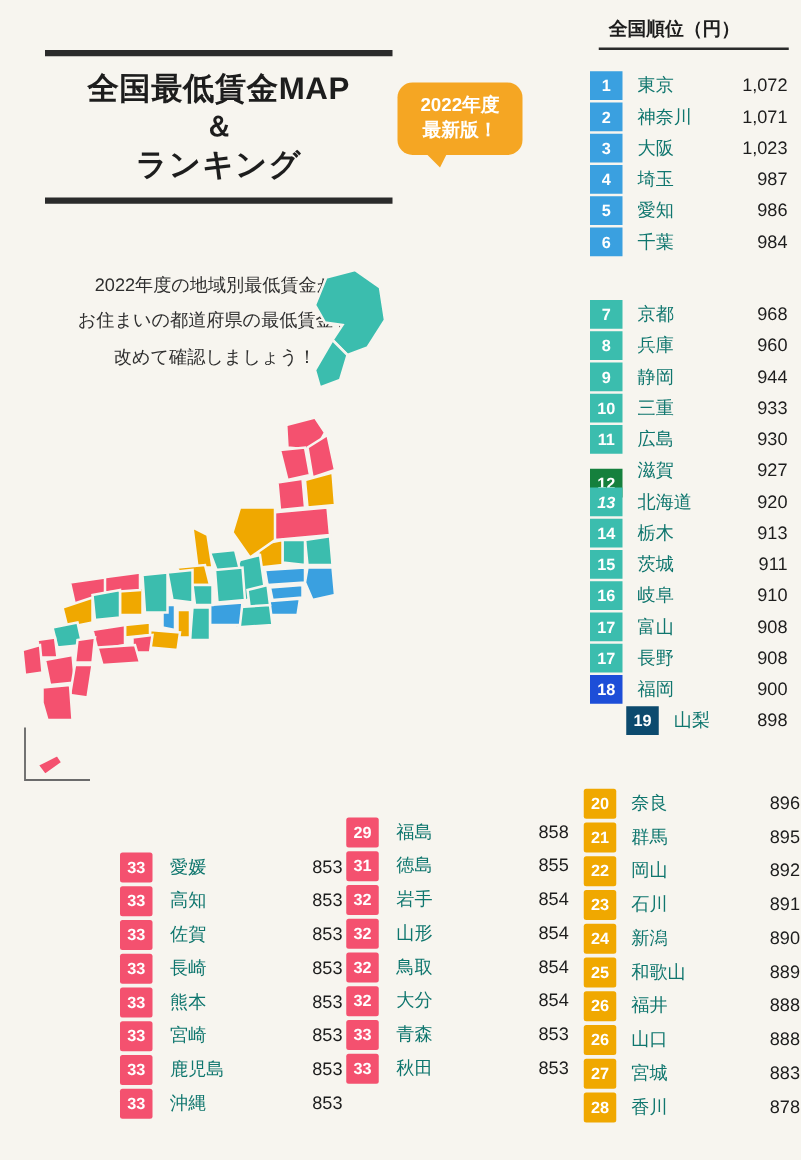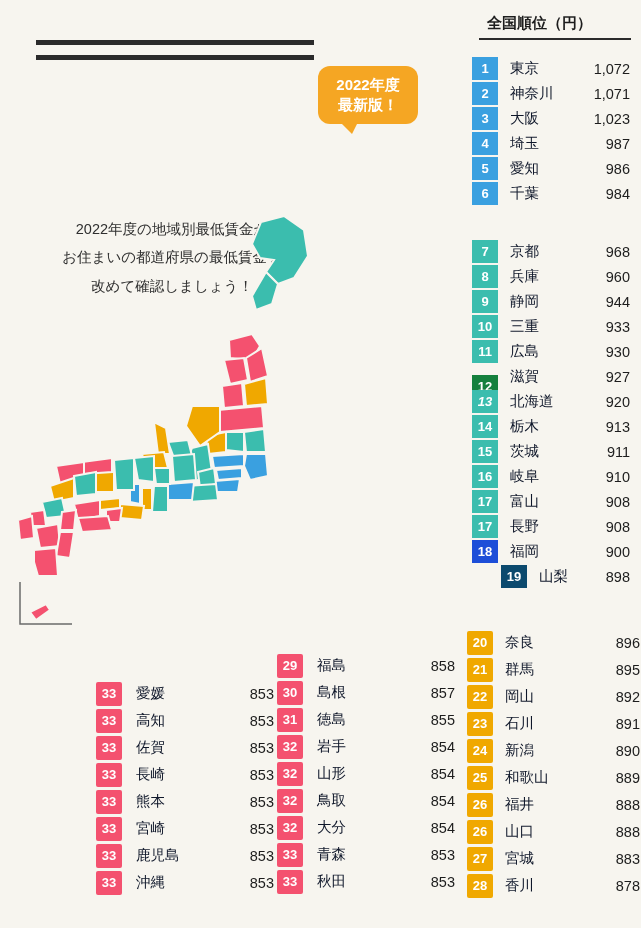--- a/index.html
+++ b/index.html
@@ -52,21 +52,21 @@
   .rank-head-rule{position:absolute;left:479px;top:38px;width:152px;height:2px;background:#2b2b2b;}
 
   .rank-col{position:absolute;left:472px;width:160px;}
   .rank-row{display:flex;align-items:center;height:25px;}
   .rank-no{
     width:26px;height:23px;flex:0 0 26px;
     color:#fff;font-size:13px;font-weight:bold;
     display:flex;align-items:center;justify-content:center;
   }
   .rank-name{
-    flex:1;padding-left:12px;font-size:14.5px;color:#0f172a;
+    flex:1;padding-left:12px;font-size:14.5px;color:#0f766e;
   }
   .rank-val{
     width:52px;text-align:right;font-size:14.5px;color:#1d1d1d;padding-right:2px;
   }
 
   
   .grp{position:absolute;}
   .grp .rank-row{height:27px;}
   .grp .rank-no{height:24px;border-radius:2px;}
 
@@ -79,20 +79,25 @@
   .g-right .rank-name{padding-left:12px;}
   .g-right .rank-val{width:52px;}
 </style>
 </head>
 <body>
 
 <div class="wrap">
 
   <div class="title-block">
     <div class="rule top"></div>
+    <div class="title-lines">
+      <div class="t1">全国最低賃金MAP</div>
+      <div class="t2">＆</div>
+      <div class="t3">ランキング</div>
+    </div>
     <div class="rule bottom"></div>
   </div>
 
   <div class="badge">
     <div>
       <div>2022年度</div>
       <div>最新版！</div>
     </div>
     <span class="tail"></span>
   </div>
@@ -328,25 +333,20 @@
         <span class="rank-val">878</span>
       </div>
     </div>
   <div class="grp g-mid" id="pink-group-mid">
       <div class="rank-row">
         <span class="rank-no" style="background: rgb(244, 81, 111);">29</span>
         <span class="rank-name">福島</span>
         <span class="rank-val">858</span>
       </div>
       <div class="rank-row">
-        <span class="rank-no" style="background: rgb(244, 81, 111);">30</span>
-        <span class="rank-name">島根</span>
-        <span class="rank-val">857</span>
-      </div>
-      <div class="rank-row">
         <span class="rank-no" style="background: rgb(244, 81, 111);">31</span>
         <span class="rank-name">徳島</span>
         <span class="rank-val">855</span>
       </div>
       <div class="rank-row">
         <span class="rank-no" style="background: rgb(244, 81, 111);">32</span>
         <span class="rank-name">岩手</span>
         <span class="rank-val">854</span>
       </div>
       <div class="rank-row">

